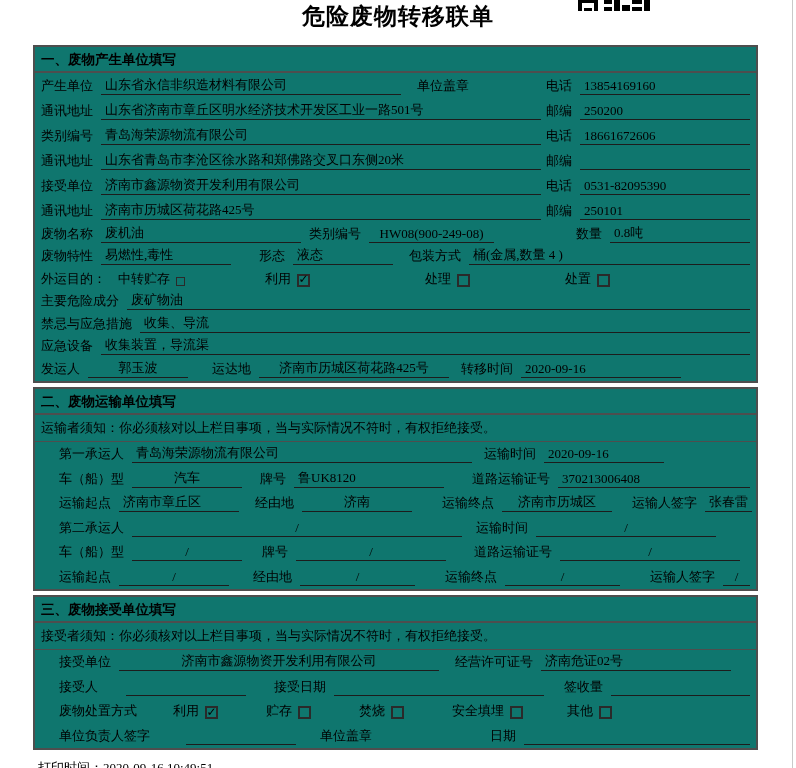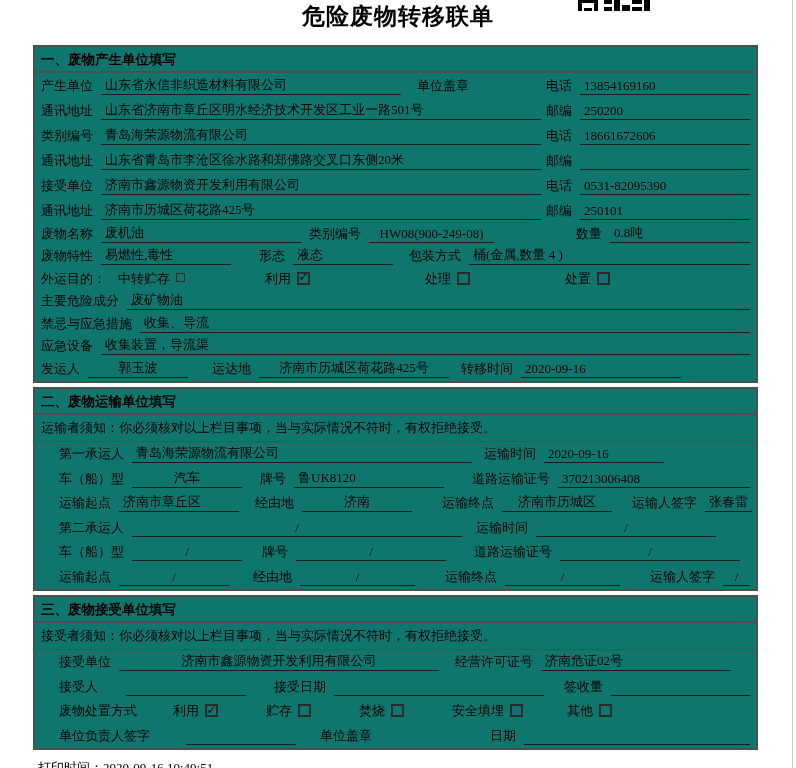--- a/index.html
+++ b/index.html
@@ -34,21 +34,21 @@
   .w160{width:160px;} .w170{width:170px;} .w180{width:180px;} .w190{width:190px;}
   .w200{width:200px;} .w210{width:210px;} .w300{width:300px;} .w320{width:320px;}
   .w330{width:330px;} .w340{width:340px;} .w440{width:440px;}
   .ml8{margin-left:8px;} .ml12{margin-left:12px;} .ml14{margin-left:14px;} .ml16{margin-left:16px;}
   .ml18{margin-left:18px;} .ml20{margin-left:20px;} .ml24{margin-left:24px;} .ml28{margin-left:28px;}
   .ml30{margin-left:30px;} .ml36{margin-left:36px;} .ml44{margin-left:44px;}
   .ml48{margin-left:48px;} .ml80{margin-left:80px;} .ml95{margin-left:95px;} .ml115{margin-left:115px;}
   .ml118{margin-left:118px;} .mla{margin-left:auto;}
 
   
-  .opt{display:flex;align-items:center;gap:6px;flex:0 0 auto;}
+  .opt{display:flex;align-items:flex-end;gap:6px;flex:0 0 auto;}
   .cb{width:13px;height:13px;border:2px solid #2a2a2a;box-sizing:border-box;
       display:flex;align-items:center;justify-content:center;margin-bottom:1px;}
   .cb .mark{font-size:12px;line-height:1;position:relative;top:-1px;font-family:"DejaVu Sans",sans-serif;}
   .cb.sm{width:9px;height:9px;border-width:1px;margin-bottom:2px;}
 
   .print{margin:9px 0 0 38px;white-space:nowrap;}
 </style>
 </head>
 <body>
 

